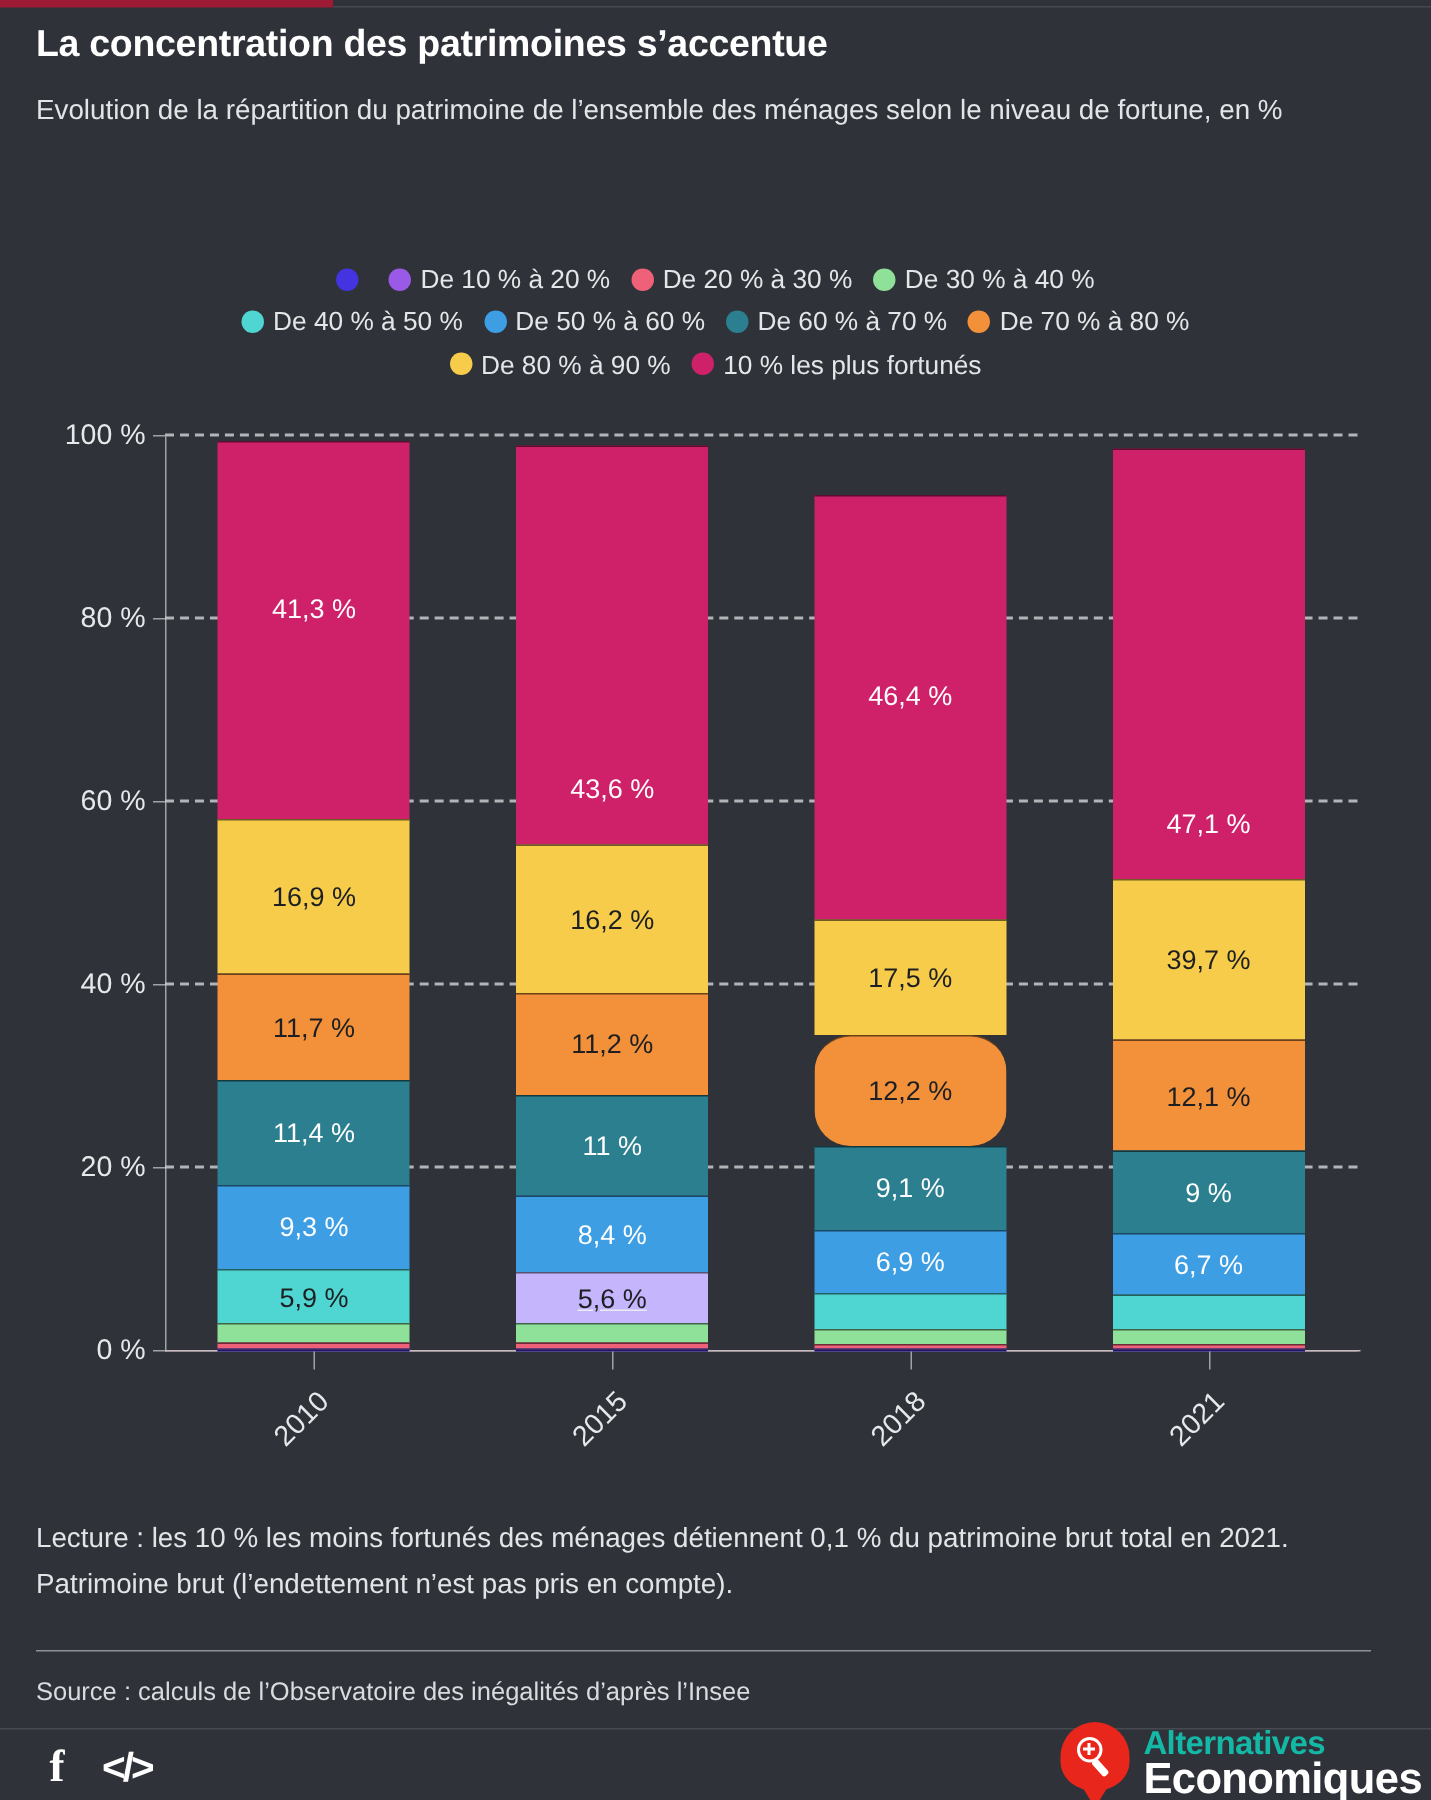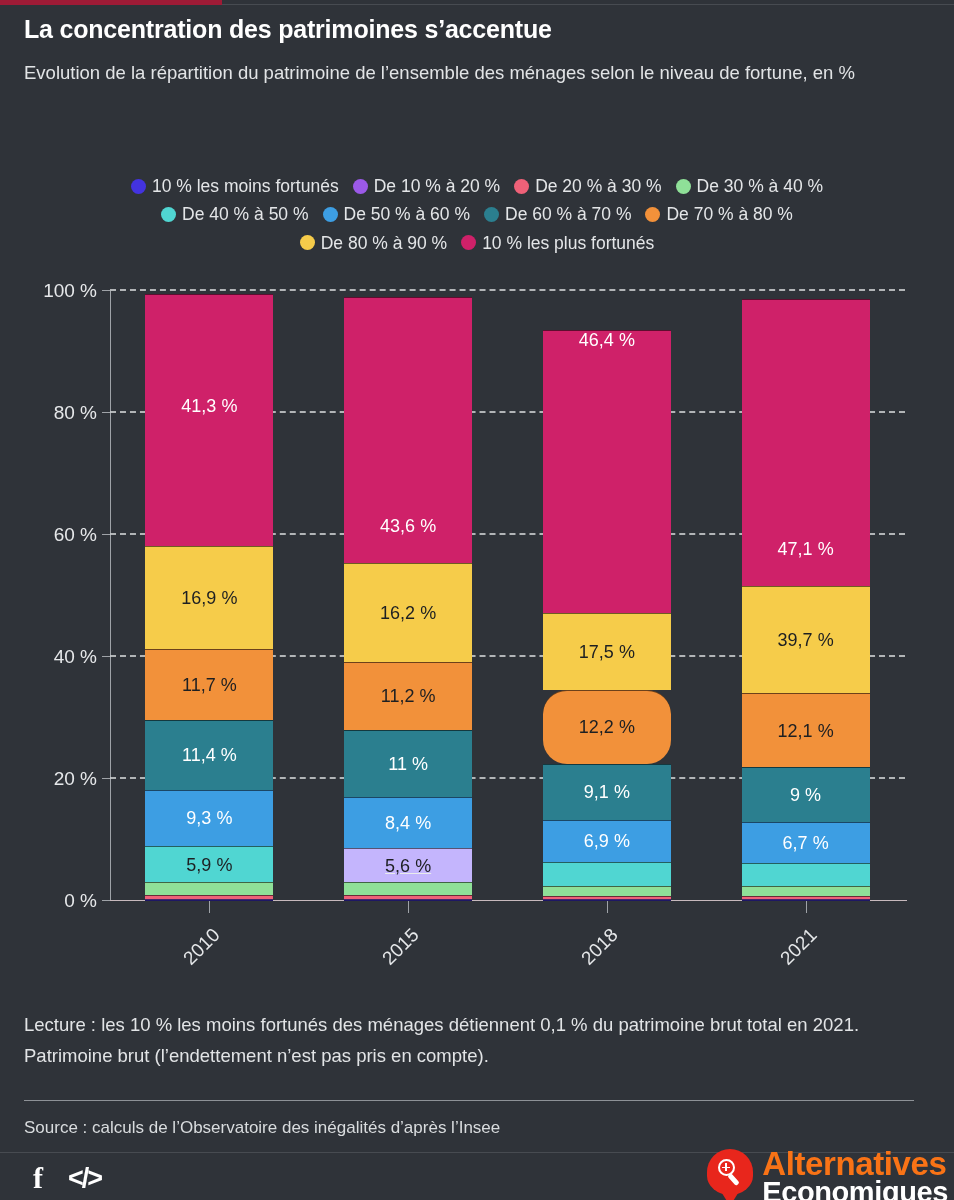--- a/index.html
+++ b/index.html
@@ -302,23 +302,23 @@
     width: 5px; height: 13px;
     background: #ffffff;
     transform: rotate(-42deg);
     border-radius: 2px;
   }
   .brand-text {
     line-height: 0.95;
     text-align: left;
   }
   .brand-line1 {
-    font-size: 33px;
+    font-size: 22px;
     font-weight: bold;
-    color: #f97316;
+    color: #14b8a6;
     display: block;
     letter-spacing: -0.4px;
   }
   .brand-line2 {
     font-size: 29px;
     font-weight: bold;
     color: #ffffff;
     display: block;
     letter-spacing: -0.4px;
   }
@@ -332,21 +332,20 @@
   <div class="top-divider"></div>
 
   <div class="header">
     <h1 class="chart-title">La concentration des patrimoines s’accentue</h1>
     <p class="chart-subtitle">Evolution de la répartition du patrimoine de l’ensemble des ménages selon le niveau de fortune, en %</p>
   </div>
 
   <div class="legend" id="legend">
       <div class="legend-row"><span class="legend-item">
           <span class="legend-dot" style="background: rgb(67, 51, 224);"></span>
-          <span class="legend-label">10 % les moins fortunés</span>
         </span><span class="legend-item">
           <span class="legend-dot" style="background: rgb(155, 89, 232);"></span>
           <span class="legend-label">De 10 % à 20 %</span>
         </span><span class="legend-item">
           <span class="legend-dot" style="background: rgb(239, 97, 120);"></span>
           <span class="legend-label">De 20 % à 30 %</span>
         </span><span class="legend-item">
           <span class="legend-dot" style="background: rgb(143, 224, 152);"></span>
           <span class="legend-label">De 30 % à 40 %</span>
         </span></div>
@@ -453,21 +452,21 @@
           </div>
           <div class="seg" style="height: 55.51px; background: rgb(43, 127, 143);">
             <span class="seg-label light">9,1 %</span>
           </div>
           <div class="seg" style="height: 74.42px; background: rgb(242, 145, 58); border-radius: 24px;">
             <span class="seg-label dark">12,2 %</span>
           </div>
           <div class="seg" style="height: 77px; background: rgb(246, 204, 74);">
             <span class="seg-label dark">17,5 %</span>
           </div>
-          <div class="seg" style="height: 283.04px; background: rgb(207, 33, 105); align-items: flex-start; padding-bottom: 16px;">
+          <div class="seg" style="height: 283.04px; background: rgb(207, 33, 105); align-items: center; padding-bottom: 16px;">
             <span class="seg-label light">46,4 %</span>
           </div>
         </div>
         <div class="bar" style="left: 631.625px; width: 128px;">
           <div class="seg" style="height: 0.61px; background: rgb(67, 51, 224);"></div>
           <div class="seg" style="height: 1.22px; background: rgb(155, 89, 232);"></div>
           <div class="seg" style="height: 3.05px; background: rgb(239, 97, 120);"></div>
           <div class="seg" style="height: 9.76px; background: rgb(143, 224, 152);"></div>
           <div class="seg" style="height: 23.18px; background: rgb(80, 214, 210);"></div>
           <div class="seg" style="height: 40.87px; background: rgb(61, 158, 227);">

